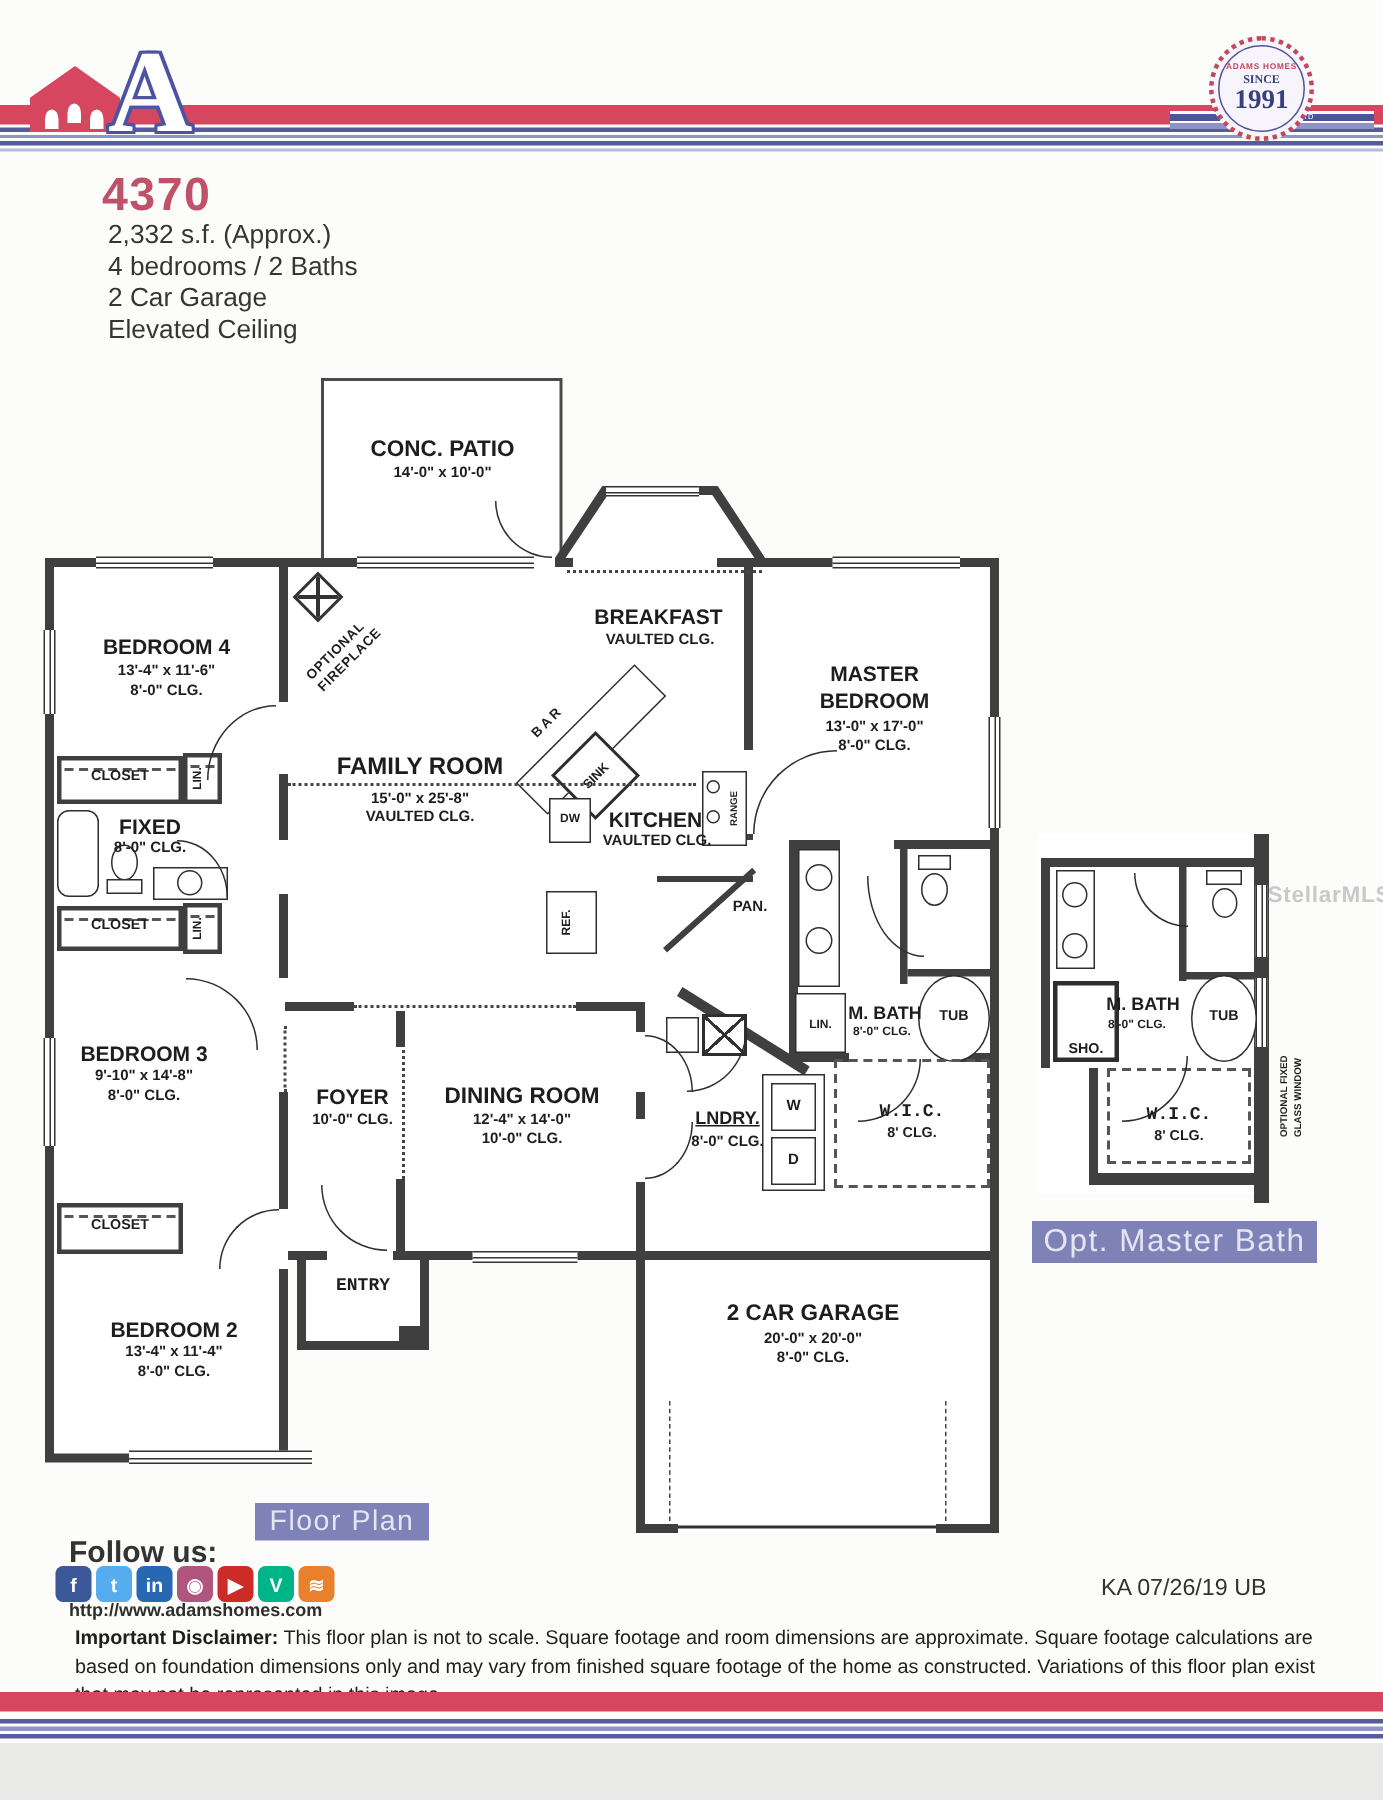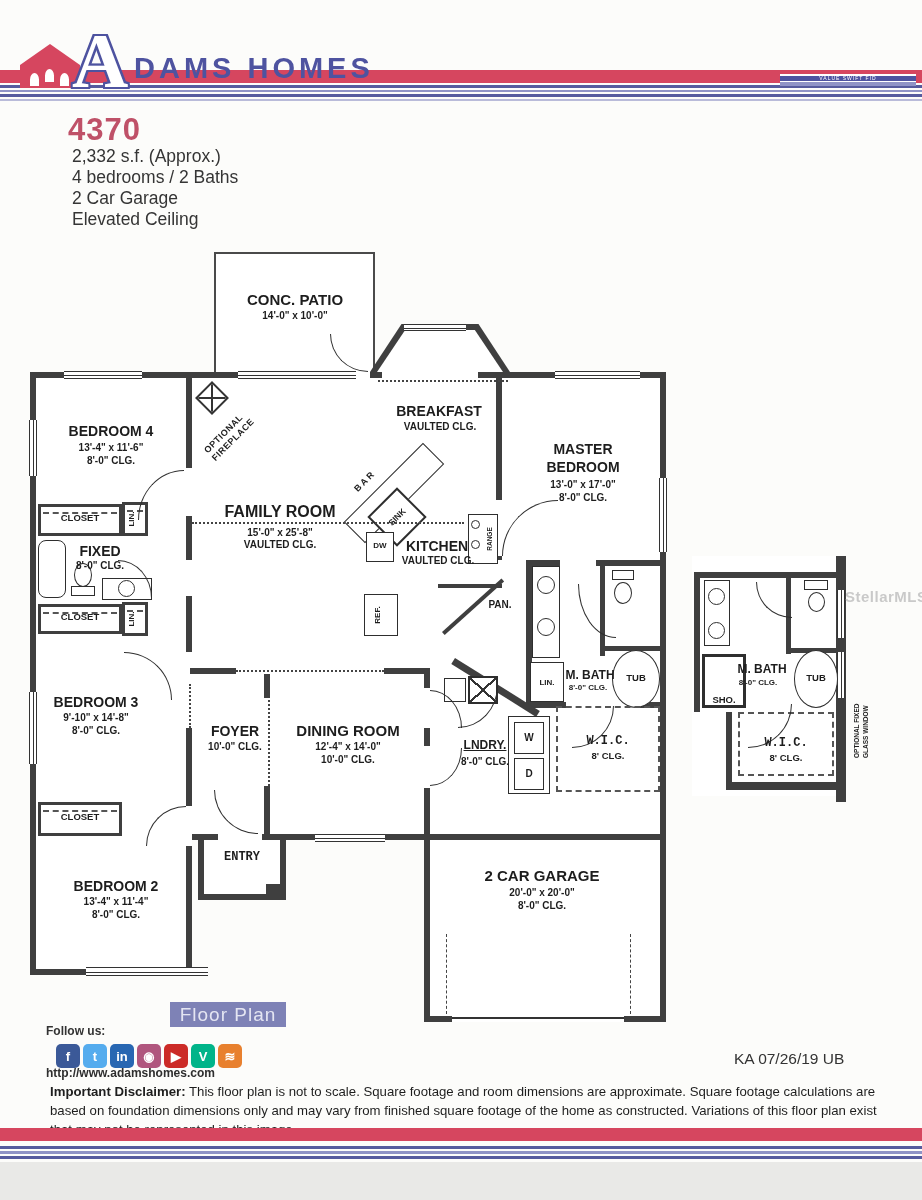--- a/index.html
+++ b/index.html
@@ -57,21 +57,21 @@
   .f16{font-size:16px;} .f15{font-size:15px;} .f14{font-size:14px;} .f13{font-size:12px;font-family:Liberation Mono, monospace;} .f12{font-size:12px;}
   .f10{font-size:10px;} .f9{font-size:9.5px;} .f8{font-size:8px;}
   .vt { writing-mode:vertical-rl; transform:rotate(180deg) translateY(50%); position:absolute; font-weight:bold;
         color:#1d1d1d; }
   .xbox { position:absolute; border:2px solid #2e2e2e; background:
       linear-gradient(to top right, transparent 47%, #333 47%, #333 53%, transparent 53%),
       linear-gradient(to bottom right, transparent 47%, #333 47%, #333 53%, transparent 53%), #fff; }
   .chip { position:absolute; background:#7e82b6; color:#e4e5f2; text-align:center; letter-spacing:1px; }
 
   
-  .follow { position:absolute; font-size:12px; font-weight:bold; color:#333; }
+  .follow { position:absolute; font-size:20px; font-weight:bold; color:#333; }
   .sic { width:24px; height:24px; border-radius:5px; color:#fff; display:inline-flex; align-items:center;
          justify-content:center; font-size:13px; font-weight:bold; margin-right:3px; }
   .url { position:absolute; font-size:12px; font-weight:bold; color:#2e2e2e; text-decoration:none; }
   .rev { position:absolute; font-size:15.5px; color:#333; }
   .disc { position:absolute; font-size:13.2px; color:#1e1e1e; line-height:1.45; }
   .wm { position:absolute; color:#bdbdbd; opacity:.8; font-weight:bold; font-size:15px; letter-spacing:.5px; }
   .fireplace-txt { position:absolute; font-size:9px; font-weight:bold; color:#1d1d1d; letter-spacing:.5px;
                    white-space:pre-line; transform:rotate(-45deg); transform-origin:left top; line-height:1.2;}
   .diamond { position:absolute; border:2px solid #333; transform:rotate(45deg); background:
       linear-gradient(to top right, transparent 46%, #333 46%, #333 54%, transparent 54%),
@@ -89,24 +89,30 @@
   <div class="band" style="top:90px;height:2px;background:#8f93c6;"></div>
   <div class="band" style="top:94px;height:3px;background:#565b9e;"></div>
   <div class="band" style="top:99px;height:2px;background:#b9bbd9;"></div>
 
   <div class="house" style="left:20px;top:44px;width:60px;height:44px;">
     <span style="left:10px;"></span>
     <span style="left:25px;bottom:6px;"></span>
     <span style="left:40px;"></span>
   </div>
   <div class="brand-a" style="left:72px;top:16px;font-size:78px;">A</div>
-  <div class="brand-rest" style="left:134px;top:52px;font-size:29px;">DAMS HOMES</div>
 
   <div class="ribbon" style="left:780px;top:70px;width:136px;height:16px;">
     <span>VALUE SWIFT FID</span>
+  </div>
+  <div class="seal-outer" style="left:806px;top:24px;width:70px;height:70px;">
+    <div class="seal-inner">
+      <span class="seal-arc">ADAMS HOMES</span>
+      <span class="seal-since">SINCE</span>
+      <span class="seal-year">1991</span>
+    </div>
   </div>
 
   <div class="model" style="left:68px;top:112px;">4370</div>
   <div class="spec" style="left:72px;top:146px;">2,332 s.f. (Approx.)</div>
   <div class="spec" style="left:72px;top:167px;">4 bedrooms / 2 Baths</div>
   <div class="spec" style="left:72px;top:188px;">2 Car Garage</div>
   <div class="spec" style="left:72px;top:209px;">Elevated Ceiling</div>
 
   <div class="thinbox" style="left:214px;top:252px;width:161px;height:126px;"></div>
 
@@ -299,26 +305,27 @@
   <div class="rl f9" style="left:816px;top:672px;">TUB</div>
   <div class="dashedbox" style="left:738px;top:712px;width:96px;height:64px;"></div>
   <div class="arc arc-bl" style="left:756px;top:582px;width:36px;height:36px;"></div>
   <div class="arc arc-br" style="left:748px;top:704px;width:44px;height:44px;"></div>
   <div class="rl f12" style="left:762px;top:662px;">M. BATH</div>
   <div class="rl f8" style="left:758px;top:678px;">8'-0" CLG.</div>
   <div class="rl f13" style="left:786px;top:736px;">W.I.C.</div>
   <div class="rl f9" style="left:786px;top:752px;">8' CLG.</div>
   <div class="odnote" style="left:852px;top:648px;height:110px;">OPTIONAL FIXED
 GLASS WINDOW</div>
+  <div class="chip" style="left:688px;top:814px;width:190px;height:28px;font-size:21px;line-height:28px;">Opt. Master Bath</div>
 
   <div class="wm" style="left:845px;top:588px;">StellarMLS</div>
 
   <div class="chip" style="left:170px;top:1002px;width:116px;height:25px;font-size:19px;line-height:25px;">Floor Plan</div>
   <div class="follow" style="left:46px;top:1024px;">Follow us:</div>
-  <div class="abs" style="left:56px;top:1044px;text-align:center;">
+  <div class="abs" style="left:37px;top:1044px;text-align:center;">
     <span class="sic" style="background: rgb(59, 89, 152);">f</span><span class="sic" style="background: rgb(85, 172, 238);">t</span><span class="sic" style="background: rgb(40, 103, 178);">in</span><span class="sic" style="background: rgb(176, 86, 126);">◉</span><span class="sic" style="background: rgb(204, 43, 39);">▶</span><span class="sic" style="background: rgb(0, 180, 137);">V</span><span class="sic" style="background: rgb(232, 128, 46);">≋</span>
   </div>
   <a class="url" href="#" style="left:46px;top:1066px;">http://www.adamshomes.com</a>
   <div class="rev" style="left:734px;top:1050px;">KA 07/26/19 UB</div>
   <div class="disc" style="left:50px;top:1082px;width:842px;">
     <b>Important Disclaimer:</b><span> This floor plan is not to scale. Square footage and room dimensions are approximate. Square footage calculations are based on foundation dimensions only and may vary from finished square footage of the home as constructed. Variations of this floor plan exist that may not be represented in this image.</span>
   </div>
 
   <div class="band" style="top:1128px;height:13px;background:#d6465f;"></div>
   <div class="band" style="top:1146px;height:3px;background:#565b9e;"></div>

